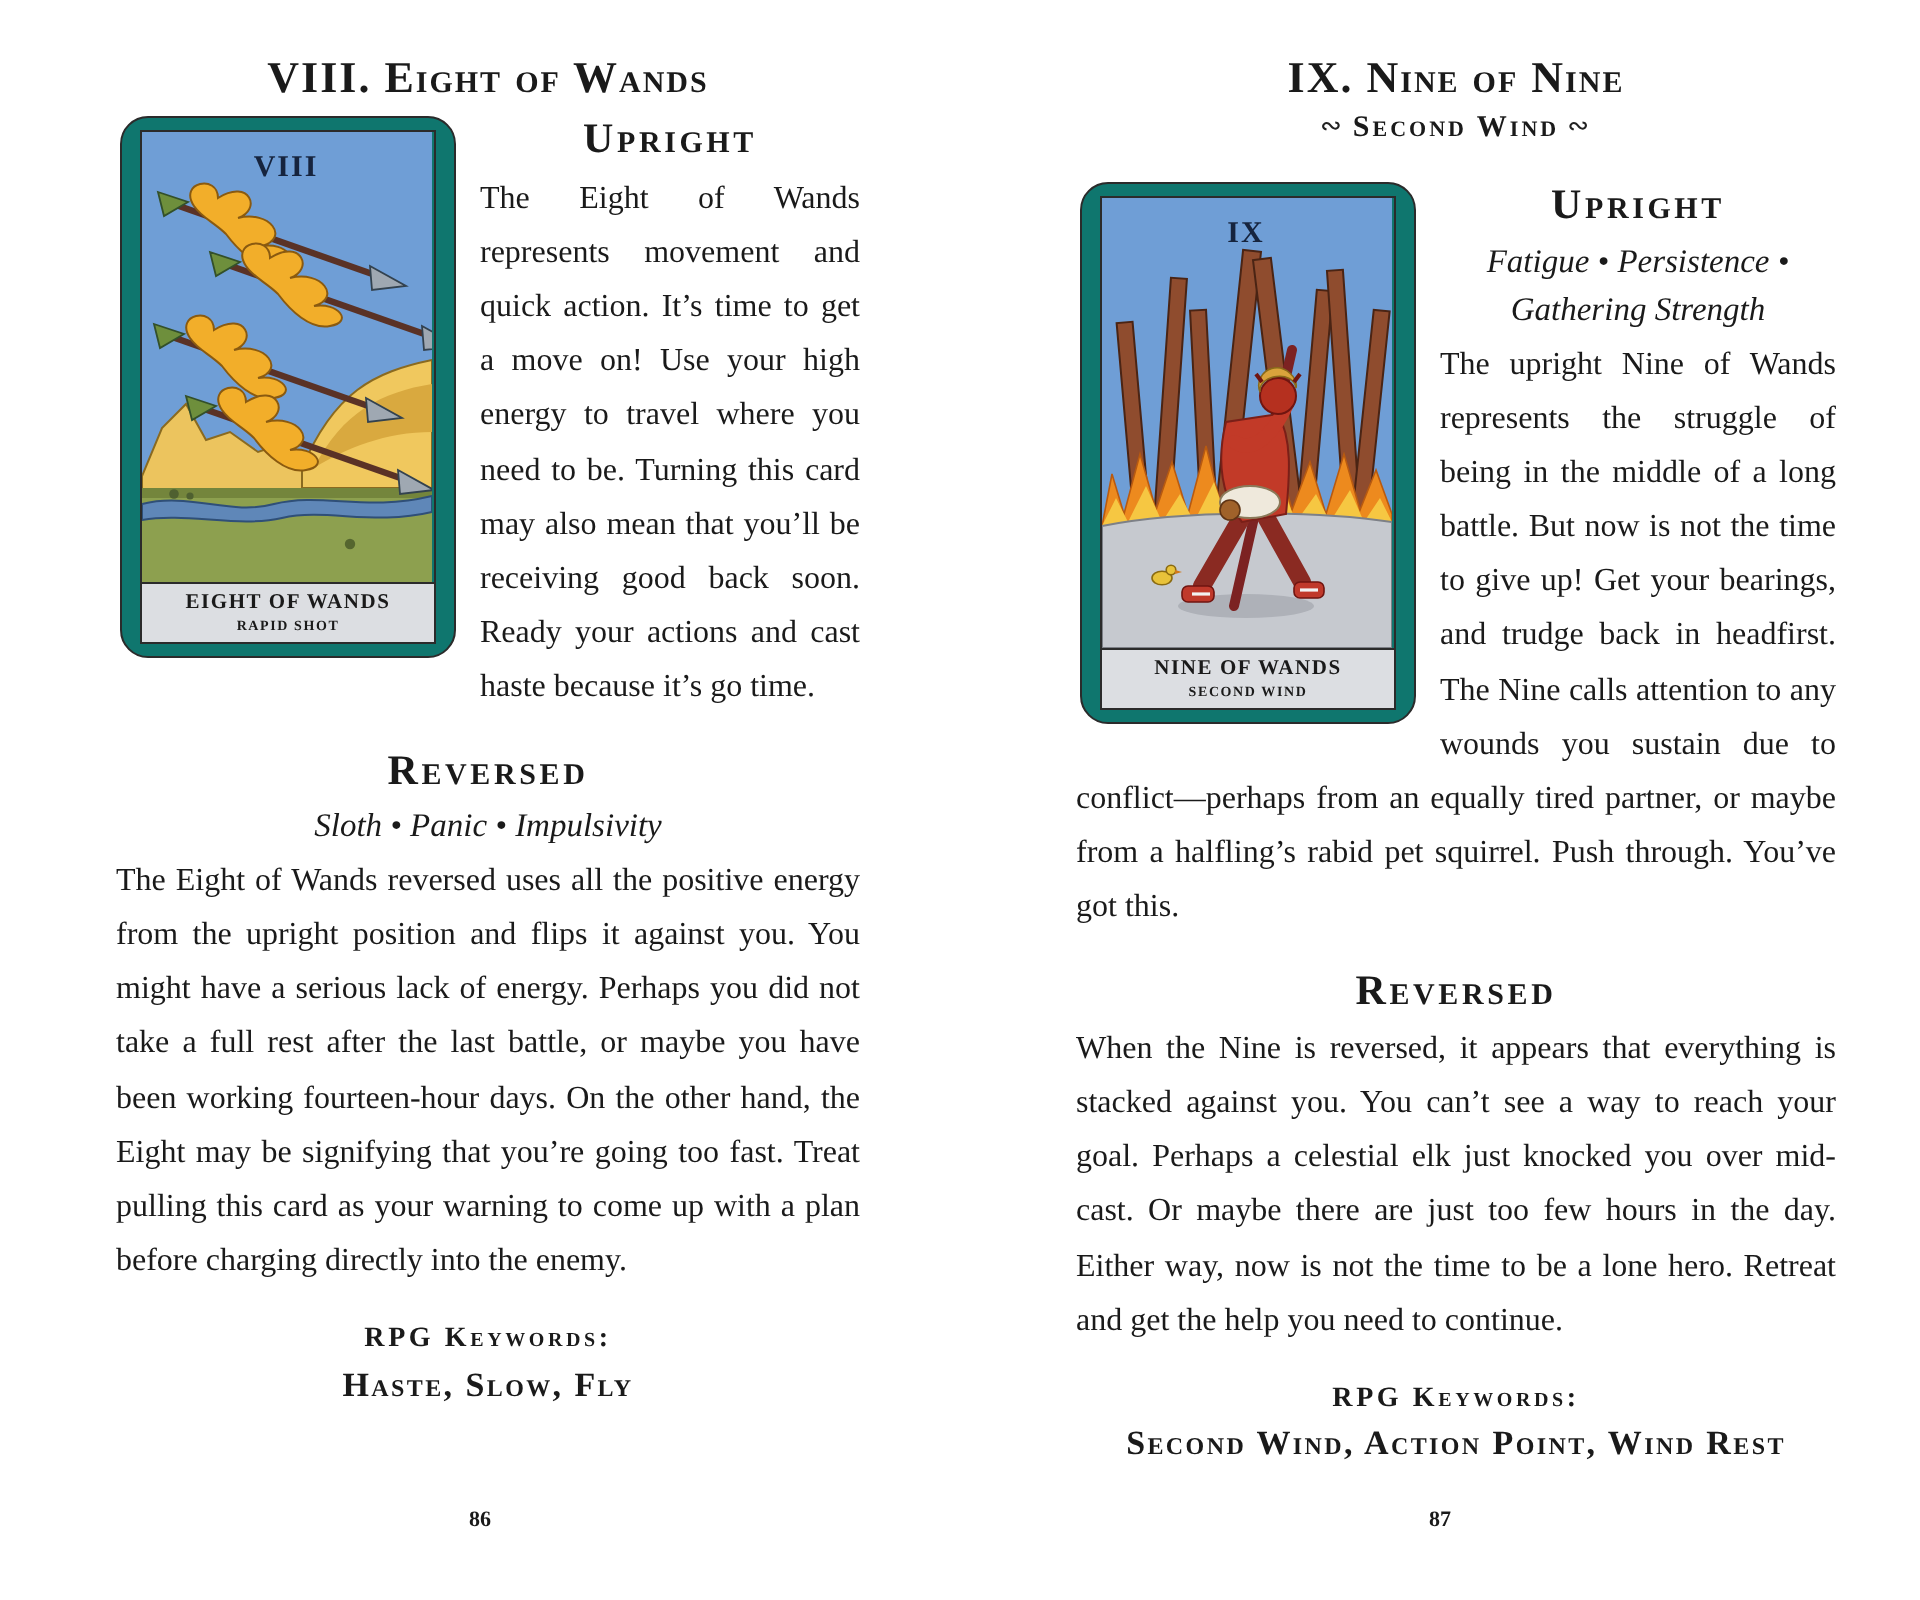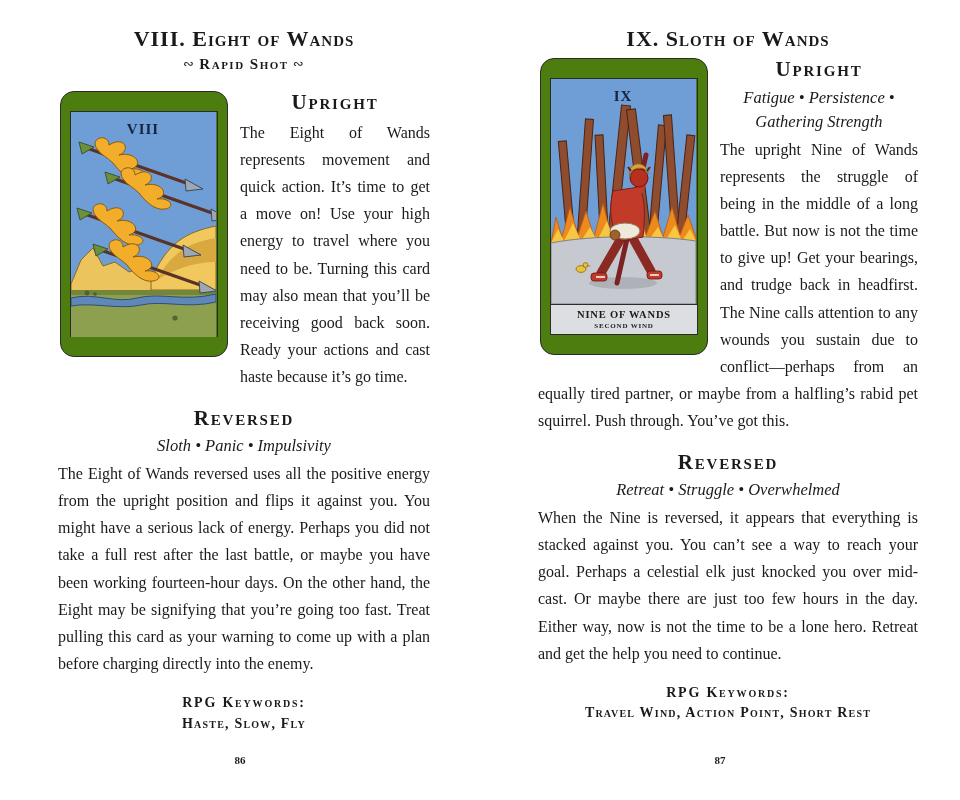--- a/index.html
+++ b/index.html
@@ -16,22 +16,22 @@
     font-size:22px;letter-spacing:1px;line-height:1.2;margin:0 0 4px 0;
   }
   .page-subtitle{
     text-align:center;font-variant:small-caps;font-weight:700;
     font-size:15px;letter-spacing:1.5px;margin:0 0 16px 0;
   }
   .orn{font-family:"DejaVu Sans",sans-serif;font-weight:400;font-size:13px;position:relative;top:-1px;padding:0 4px;color:#222;}
 
   
   .card{
-    float:left;width:168px;box-sizing:border-box;background:#4d7c0f;
-    border:1.6px solid #2b2b2b;border-radius:14px;padding:19px 9px;
+    float:left;width:168px;box-sizing:border-box;background:#0f766e;
+    border:1.6px solid #2b2b2b;border-radius:14px;padding:6px 9px;
     margin:2px 12px 6px 2px;
   }
   .card-inner{border:1.2px solid #2b2b2b;border-bottom:none;font-size:0;}
   .card-inner svg{display:block;}
   .card-label{
     border:1.2px solid #2b2b2b;background:#dcdee2;text-align:center;
     padding:3px 0 4px 0;
   }
   .card-name{font-size:10.5px;font-weight:700;letter-spacing:0.8px;line-height:1.3;}
   .card-subname{font-size:7px;font-weight:700;letter-spacing:0.8px;line-height:1.2;}
@@ -48,38 +48,35 @@
   }
   .body-text{
     margin:0;text-align:justify;font-size:16px;line-height:1.7;
   }
   .rpg-head{
     clear:both;text-align:center;font-variant:small-caps;font-weight:700;
     font-size:14px;letter-spacing:1.8px;margin:16px 0 0 0;line-height:1.45;
   }
   .rpg-keywords{
     text-align:center;font-variant:small-caps;font-weight:700;
-    font-size:14px;letter-spacing:1.2px;line-height:1.45;margin:0;
+    font-size:17px;letter-spacing:1.2px;line-height:1.45;margin:0;
   }
   .page-number{
     position:absolute;bottom:34px;left:0;width:100%;text-align:center;
     font-size:11px;font-weight:700;
   }
   .numeral{font-family:"Liberation Serif","DejaVu Serif",serif;font-weight:700;letter-spacing:1px;}
 </style>
 </head>
 <body>
 
 <div class="spread">
 
   <div class="page left">
     <h1 class="page-title">VIII. Eight of Wands</h1>
-    <div class="page-subtitle">
-      <span class="orn">∾</span><span>Rapid Shot</span><span class="orn">∾</span>
-    </div>
 
     <div class="content">
       <div class="card">
         <div class="card-inner">
           <svg width="145" height="225" viewBox="0 0 145 225" xmlns="http://www.w3.org/2000/svg">
             <defs>
               <g id="arrowL">
                 <line x1="0" y1="0" x2="108" y2="38" stroke="#5a3226" stroke-width="3.2"></line>
                 <polygon points="104,33 122,43 105,45" fill="#9fa8b2" stroke="#33424f" stroke-width="0.9"></polygon>
                 <polygon points="-2,-4 13,1 1,8" fill="#6e8f3c" stroke="#33502a" stroke-width="0.9"></polygon>
@@ -102,38 +99,45 @@
             <circle cx="104" cy="206" r="2.6" fill="#55662f"></circle>
 
             <use href="#arrowL" transform="translate(10,34)"></use>
             <use href="#arrowL" transform="translate(36,64)"></use>
             <use href="#arrowL" transform="translate(8,100)"></use>
             <use href="#arrowL" transform="translate(24,136)"></use>
 
             <text x="72" y="22" text-anchor="middle" font-size="15" fill="#16243e" class="numeral">VIII</text>
           </svg>
         </div>
+        <div class="card-label">
+          <div class="card-name">EIGHT OF WANDS</div>
+          <div class="card-subname">RAPID SHOT</div>
+        </div>
       </div>
 
       <h2 class="sec-head">Upright</h2>
       <p class="body-text">The Eight of Wands represents movement and quick action. It’s time to get a move on! Use your high energy to travel where you need to be. Turning this card may also mean that you’ll be receiving good back soon. Ready your actions and cast haste because it’s go time.</p>
 
       <h2 class="sec-head clear">Reversed</h2>
       <div class="sec-keywords">Sloth • Panic • Impulsivity</div>
       <p class="body-text">The Eight of Wands reversed uses all the positive energy from the upright position and flips it against you. You might have a serious lack of energy. Perhaps you did not take a full rest after the last battle, or maybe you have been working fourteen-hour days. On the other hand, the Eight may be signifying that you’re going too fast. Treat pulling this card as your warning to come up with a plan before charging directly into the enemy.</p>
 
       <h3 class="rpg-head">RPG Keywords:</h3>
       <div class="rpg-keywords">Haste, Slow, Fly</div>
     </div>
 
     <div class="page-number">86</div>
   </div>
 
   <div class="page right">
-    <h1 class="page-title">IX. Sloth of Wands</h1>
+    <h1 class="page-title">IX. Nine of Nine</h1>
+    <div class="page-subtitle">
+      <span class="orn">∾</span><span>Second Wind</span><span class="orn">∾</span>
+    </div>
 
     <div class="content">
       <div class="card">
         <div class="card-inner">
           <svg width="145" height="225" viewBox="0 0 145 225" xmlns="http://www.w3.org/2000/svg">
             <rect width="145" height="225" fill="#6f9ed6"></rect>
 
             <g fill="#8f4c2e" stroke="#4a2414" stroke-width="1">
               <rect x="12" y="62" width="8" height="108" transform="rotate(-5 16 116)"></rect>
               <rect x="30" y="40" width="8" height="128" transform="rotate(4 34 104)"></rect>
@@ -182,23 +186,22 @@
           <div class="card-name">NINE OF WANDS</div>
           <div class="card-subname">SECOND WIND</div>
         </div>
       </div>
 
       <h2 class="sec-head">Upright</h2>
       <div class="sec-keywords">Fatigue • Persistence • Gathering Strength</div>
       <p class="body-text">The upright Nine of Wands represents the struggle of being in the middle of a long battle. But now is not the time to give up! Get your bearings, and trudge back in headfirst. The Nine calls attention to any wounds you sustain due to conflict—perhaps from an equally tired partner, or maybe from a halfling’s rabid pet squirrel. Push through. You’ve got this.</p>
 
       <h2 class="sec-head clear">Reversed</h2>
-      <div class="sec-keywords">Retreat • Struggle • Overwhelmed</div>
       <p class="body-text">When the Nine is reversed, it appears that everything is stacked against you. You can’t see a way to reach your goal. Perhaps a celestial elk just knocked you over mid-cast. Or maybe there are just too few hours in the day. Either way, now is not the time to be a lone hero. Retreat and get the help you need to continue.</p>
 
       <h3 class="rpg-head">RPG Keywords:</h3>
-      <div class="rpg-keywords">Travel Wind, Action Point, Short Rest</div>
+      <div class="rpg-keywords">Second Wind, Action Point, Wind Rest</div>
     </div>
 
     <div class="page-number">87</div>
   </div>
 
 </div>
 
 </body></html>

